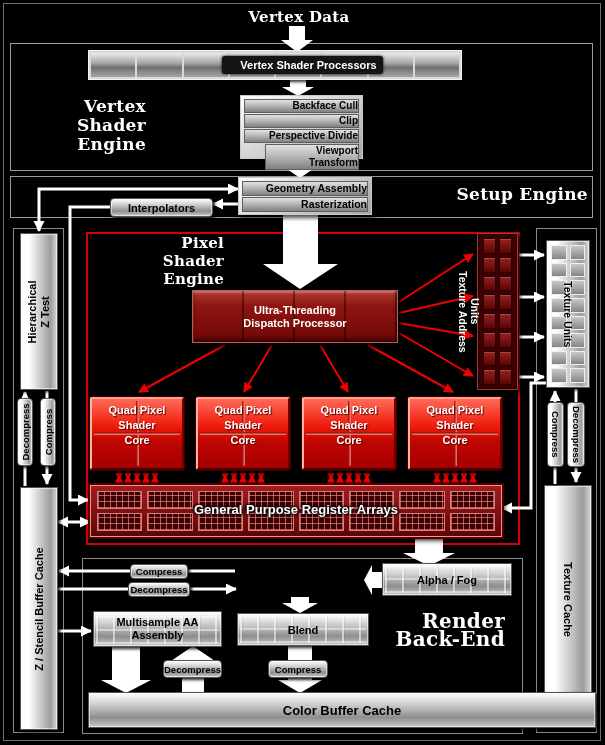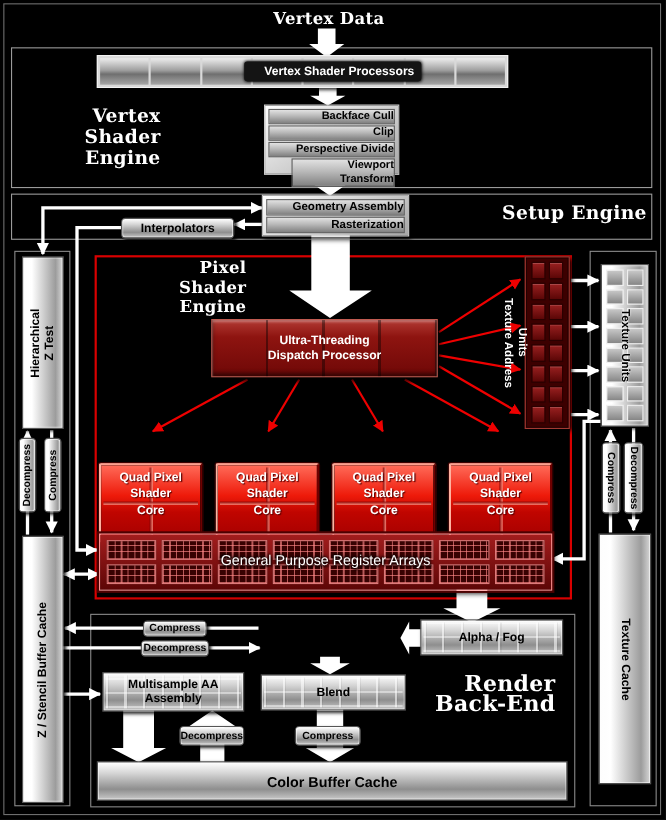--- a/index.html
+++ b/index.html
@@ -74,21 +74,20 @@
   }
   #utdp::before{ content:""; position:absolute; inset:0;
     background: repeating-linear-gradient(90deg, transparent 0 49px, rgba(0,0,0,.4) 49px 51px); }
   #utdp .lbl { position:relative; z-index:2; color:#fff; font-weight:bold; font-size:11px; line-height:13px;
     display:flex; height:100%; align-items:center; justify-content:center; text-align:center; }
 
   .core {
     background: linear-gradient(180deg,#ff6a58 0%,#ee1a0a 40%,#c00500 62%,#a30000 100%);
     border:2px solid; border-color:#ffa08f #6e0000 #4c0000 #ffb2a0; border-radius:2px;
     box-shadow: 0 0 0 1px #3c0000, 2px 3px 4px #000;
-    margin-top: 24px;
   }
   .core .divv { position:absolute; left:calc(50% - 1px); top:2px; bottom:2px; width:3px;
     background: linear-gradient(90deg,#7e0101, #ff9b8b); opacity:.85; }
   .core .divh { position:absolute; top:33px; left:2px; right:2px; height:3px;
     background: linear-gradient(180deg,#7e0101, #ff9b8b); opacity:.85; }
   .core .lbl { position:relative; z-index:2; color:#fff; font-weight:bold; font-size:11px; line-height:15px;
     padding-top:4px; text-align:center; text-shadow:1px 1px 1px #500; }
 
   #tau { background:#3c0000; border:1px solid #a33a33;
     box-shadow: inset 0 0 0 1px #1d0000, 2px 2px 4px #000;
@@ -99,21 +98,21 @@
 
   #gpr { background: linear-gradient(180deg,#a31d1d 0%,#5d0606 100%);
     border:1px solid #ff8f8f; box-shadow: 0 0 0 2px #4d0202, 2px 3px 5px #000;
     display:grid; grid-template-columns:repeat(8,1fr); grid-template-rows:repeat(2,1fr);
     gap:4px 5px; padding:5px 6px; }
   #gpr > div { background-color:#380202;
     background-image:
       repeating-linear-gradient(90deg, rgba(255,135,135,.65) 0 1px, transparent 1px 6px),
       repeating-linear-gradient(0deg,  rgba(255,135,135,.65) 0 1px, transparent 1px 6px);
     border:1px solid #dd7a7a; }
-  #gpr-label { color:#fff; font-weight:normal; font-size:13px; text-align:center;
+  #gpr-label { color:#fff; font-weight:bold; font-size:13px; text-align:center;
     text-shadow: 1px 1px 2px #000, -1px -1px 2px #000, 0 0 4px #000; z-index:5; }
 
   #tu-grid { display:grid; grid-template-columns:repeat(2,1fr); grid-template-rows:repeat(8,1fr);
     gap:3px; position:absolute; inset:4px; }
   #tu-grid > div { background: linear-gradient(180deg,#c8c8c8,#858585); border:1px solid #efefef; }
 
   
   .vdown { writing-mode: vertical-lr; text-orientation: sideways;
     position:absolute; top:0; bottom:0; left:50%; transform:translateX(-50%);
     text-align:center; font-weight:bold; }
@@ -380,19 +379,19 @@
   </div>
   <div class="abs metal-h pill blacklabel z3" style="left:128px;top:582px;width:62px;height:15px;font-size:9.5px;">
     <span>Decompress</span>
   </div>
   <div class="abs metal-h pill blacklabel z3" style="left:163px;top:660px;width:59px;height:18px;font-size:9.5px;">
     <span>Decompress</span>
   </div>
   <div class="abs metal-h pill blacklabel z3" style="left:268px;top:660px;width:60px;height:18px;font-size:9.5px;">
     <span>Compress</span>
   </div>
-  <div class="abs metal-h blacklabel z3" style="left:88px;top:692px;width:428px;height:36px;font-size:13px;">
+  <div class="abs metal-h blacklabel z3" style="left:88px;top:692px;width:508px;height:36px;font-size:13px;">
     <span>Color Buffer Cache</span>
   </div>
   <div class="abs biglabel pre z3" style="left:372px;top:612px;width:133px;font-size:20px;line-height:18px;text-align:right;">Render
 Back-End</div>
 
 </div>
 
 </body></html>

